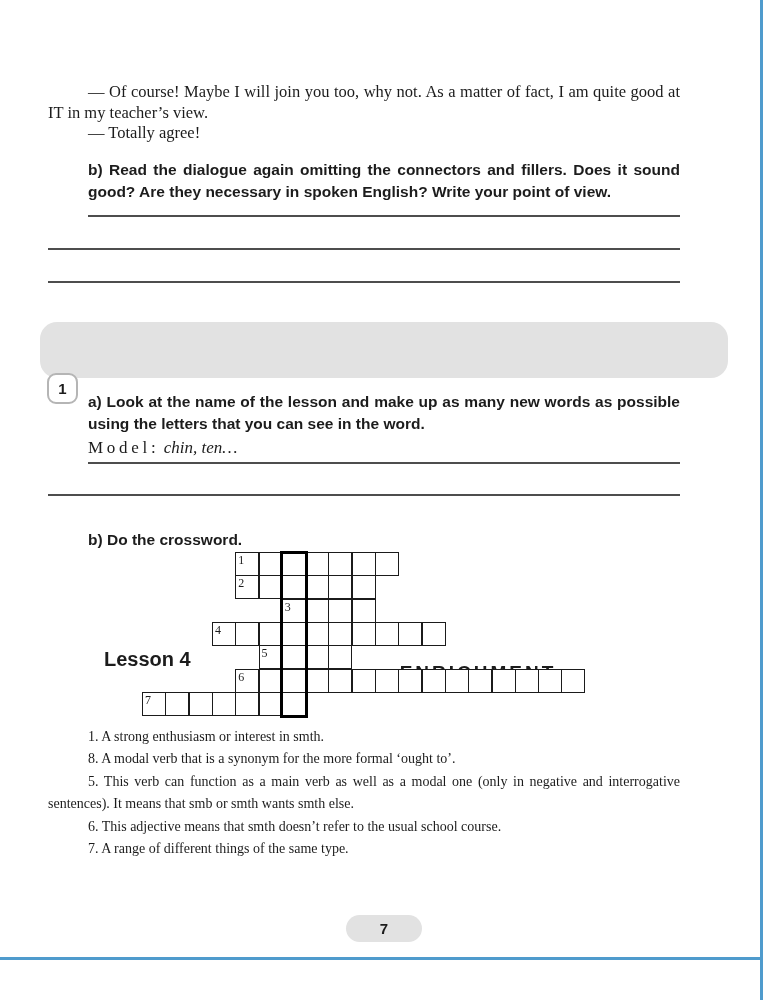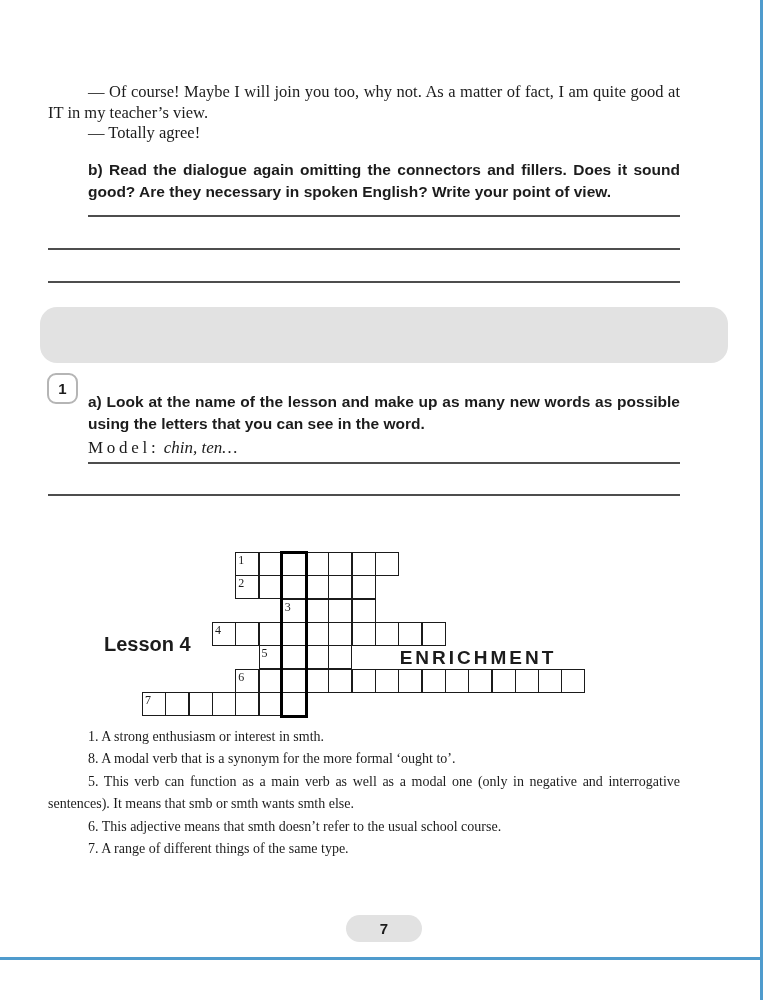--- a/index.html
+++ b/index.html
@@ -9,21 +9,21 @@
   .boldsans{font-family:"Liberation Sans", sans-serif;font-weight:bold;font-size:15.5px;line-height:22px;}
   .abs{position:absolute;}
   .just{text-align:justify;}
   .wline{position:absolute;height:0;border-top:2px solid #4d4d4d;}
   
   #dialogue1{left:48px;top:64px;width:632px;text-indent:40px;}
   #dialogue2{left:88px;top:105px;width:592px;}
   
   #taskRead{left:88px;top:143px;width:592px;}
   
-  #banner{left:40px;top:307px;width:688px;height:56px;background:#e2e2e2;border-radius:17px;text-align:right;}
+  #banner{left:40px;top:322px;width:688px;height:56px;background:#e2e2e2;border-radius:17px;text-align:right;}
   #lessonLabel{left:64px;top:326px;font-family:"Liberation Sans",sans-serif;font-weight:bold;font-size:20px;color:#1c1c1c;}
   #enrichPanel{left:158px;top:329px;width:560px;height:44px;background:#ffffff;border-radius:16px 16px 0 0;
                display:flex;align-items:center;justify-content:center;}
   #enrichTitle{font-family:"Liberation Sans",sans-serif;font-weight:bold;font-size:19px;letter-spacing:3px;}
   
   #exBadge{left:47px;top:373px;width:27px;height:27px;border:2px solid #b5b5b5;border-radius:9px;
            background:#fff;display:flex;align-items:center;justify-content:center;
            font-family:"Liberation Sans",sans-serif;font-weight:bold;font-size:15px;}
   #taskWords{left:88px;top:375px;width:592px;}
   #modelLine{left:88px;top:420px;font-size:17px;}
@@ -74,20 +74,21 @@
   <p class="abs serif" id="modelLine">
     <span id="modelLabel">Model:</span>
     <span id="modelExample">chin, ten…</span>
   </p>
 
   <p class="abs boldsans just" id="taskWords">a) Look at the name of the lesson and make up as many new words as possible using the letters that you can see in the word.</p>
 
   <div class="wline" style="left:88px;top:462px;width:592px;"></div>
   <div class="wline" style="left:48px;top:494px;width:632px;"></div>
 
+  <p class="abs boldsans" id="taskCrossword">b) Do the crossword.</p>
 
   <div class="abs" id="crossword">
       <div class="cwcell" style="left: 235.2px; top: 552px;">
         <span class="cwnum">1</span>
       </div>
       <div class="cwcell" style="left: 258.5px; top: 552px;"></div>
       <div class="cwcell" style="left: 281.8px; top: 552px;"></div>
       <div class="cwcell" style="left: 305.1px; top: 552px;"></div>
       <div class="cwcell" style="left: 328.4px; top: 552px;"></div>
       <div class="cwcell" style="left: 351.7px; top: 552px;"></div>

